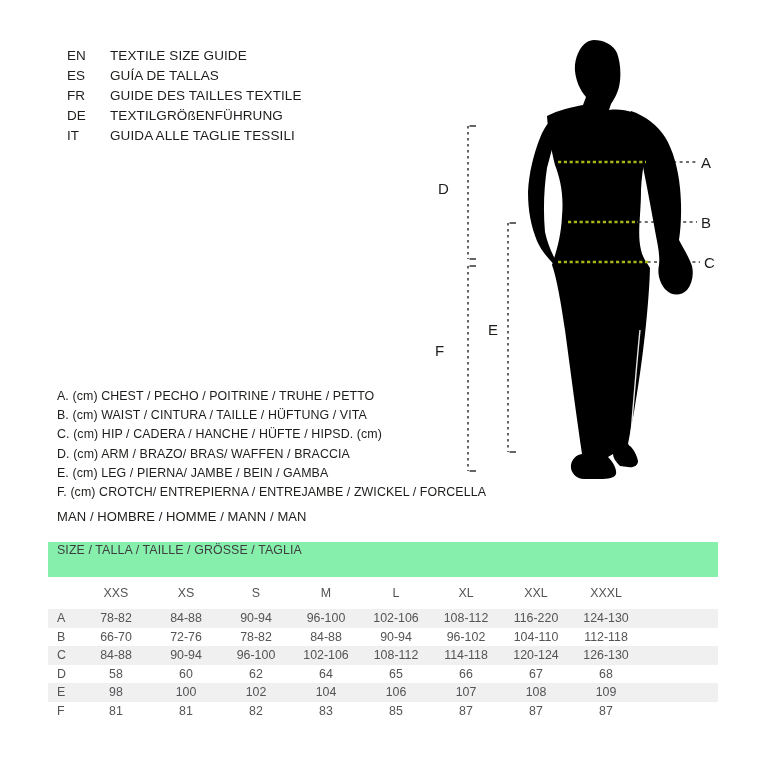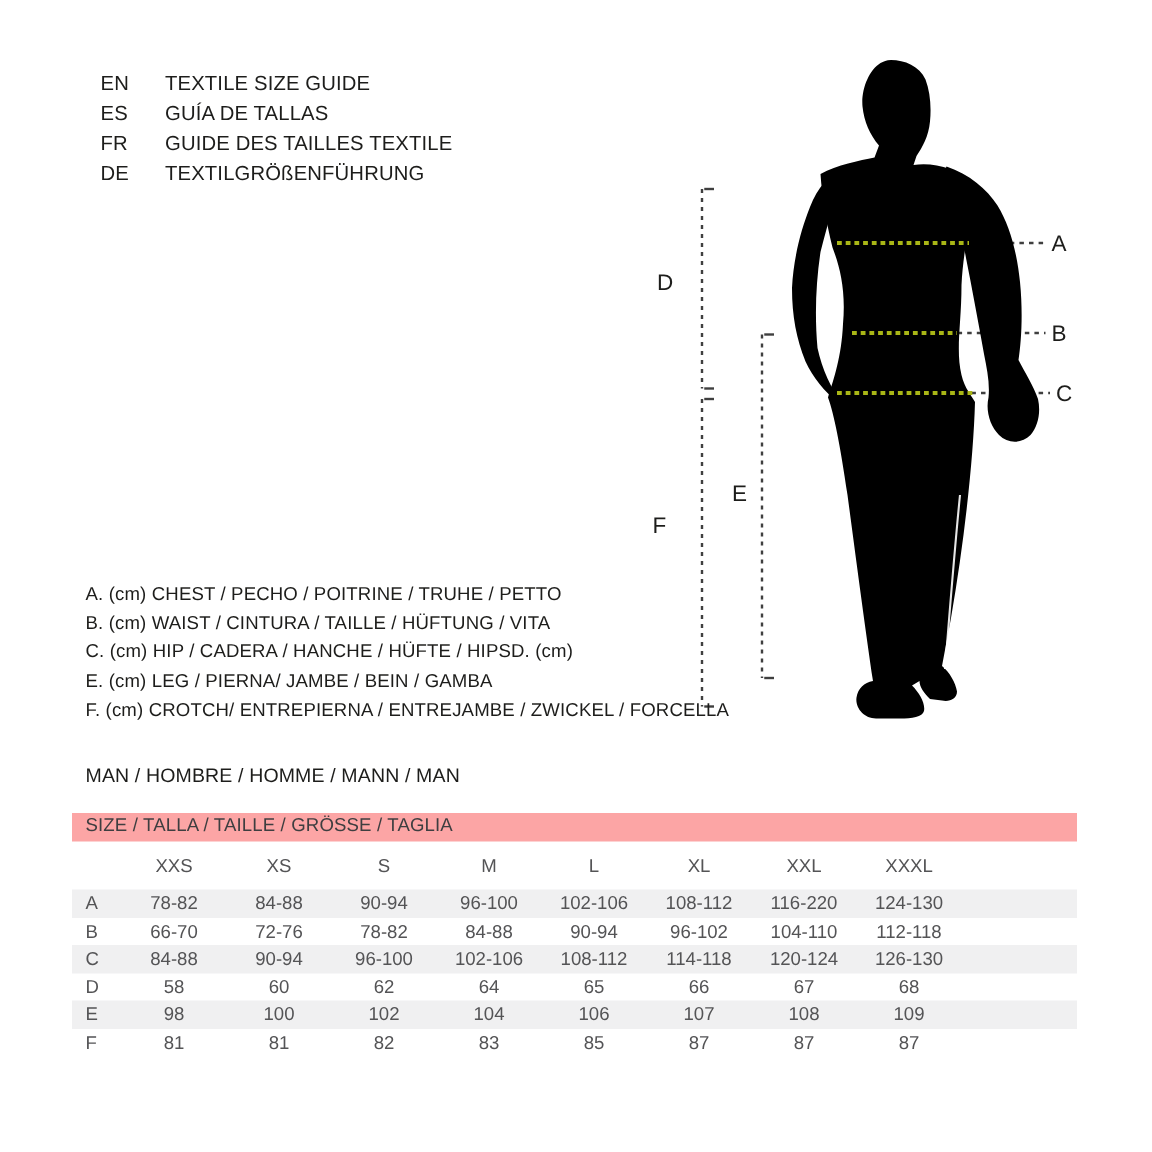--- a/index.html
+++ b/index.html
@@ -11,21 +11,21 @@
   .lang-block{position:absolute;left:57px;top:45px;color:#1d1d1b;font-size:13.5px;letter-spacing:.1px;}
   .lang-row{display:flex;height:20px;align-items:center;margin-left:10px;}
   .lang-code{width:43px;flex:0 0 43px;}
   
   .legend-block{position:absolute;left:57px;top:386px;color:#1d1d1b;font-size:12.4px;letter-spacing:.1px;}
   .legend-row{height:19.3px;display:flex;align-items:center;white-space:nowrap;}
   
   .gender-line{position:absolute;left:57px;top:509px;color:#1d1d1b;font-size:13px;letter-spacing:.1px;}
   
   .size-table{position:absolute;left:48px;top:542px;width:670px;color:#545456;font-size:12.4px;}
-  .thead{height:19px;line-height:17px;background:#fca5a5;color:#3e3e40;padding-left:9px;letter-spacing:.1px;}
+  .thead{height:35px;line-height:17px;background:#86efac;color:#3e3e40;padding-left:9px;letter-spacing:.1px;}
   .sizes-row{height:32px;display:flex;align-items:center;}
   .trow{height:18.5px;display:flex;align-items:center;}
   .stripe{background:#f0f0f1;}
   .label-cell{width:33px;flex:0 0 33px;padding-left:9px;box-sizing:border-box;}
   .cell{width:70px;flex:0 0 70px;text-align:center;}
   
   .figure-svg{position:absolute;left:0;top:0;width:768px;height:768px;}
   .marker{position:absolute;font-size:15px;color:#1d1d1b;}
   .marker-a{left:701px;top:154px;}
   .marker-b{left:701px;top:214px;}
@@ -142,26 +142,31 @@
         <span class="lang-label">GUÍA DE TALLAS</span>
       </div>
       <div class="lang-row">
         <span class="lang-code">FR</span>
         <span class="lang-label">GUIDE DES TAILLES TEXTILE</span>
       </div>
       <div class="lang-row">
         <span class="lang-code">DE</span>
         <span class="lang-label">TEXTILGRÖßENFÜHRUNG</span>
       </div>
+      <div class="lang-row">
+        <span class="lang-code">IT</span>
+        <span class="lang-label">GUIDA ALLE TAGLIE TESSILI</span>
+      </div>
     </div>
 
   <div class="legend-block" id="legendList">
       <div class="legend-row">A. (cm) CHEST / PECHO / POITRINE / TRUHE / PETTO</div>
       <div class="legend-row">B. (cm) WAIST / CINTURA / TAILLE / HÜFTUNG / VITA</div>
       <div class="legend-row">C. (cm) HIP / CADERA / HANCHE / HÜFTE / HIPSD. (cm)</div>
+      <div class="legend-row">D. (cm) ARM / BRAZO/ BRAS/ WAFFEN / BRACCIA</div>
       <div class="legend-row">E. (cm) LEG / PIERNA/ JAMBE / BEIN / GAMBA</div>
       <div class="legend-row">F. (cm) CROTCH/ ENTREPIERNA / ENTREJAMBE / ZWICKEL / FORCELLA</div>
     </div>
 
   <div class="gender-line">MAN / HOMBRE / HOMME / MANN / MAN</div>
 
   <div class="size-table">
     <div class="thead">SIZE / TALLA / TAILLE / GRÖSSE / TAGLIA</div>
     <div class="sizes-row" id="sizesRow">
         <span class="label-cell"></span>

